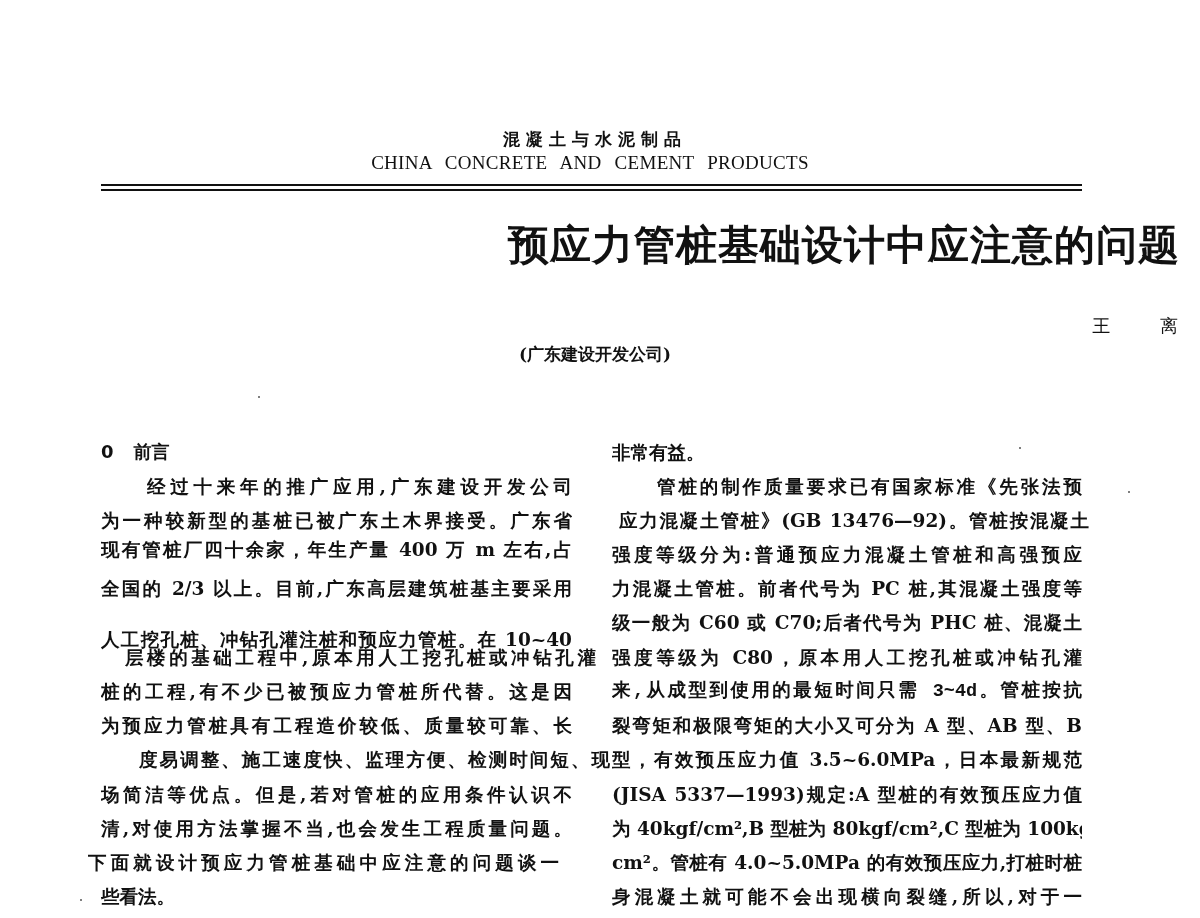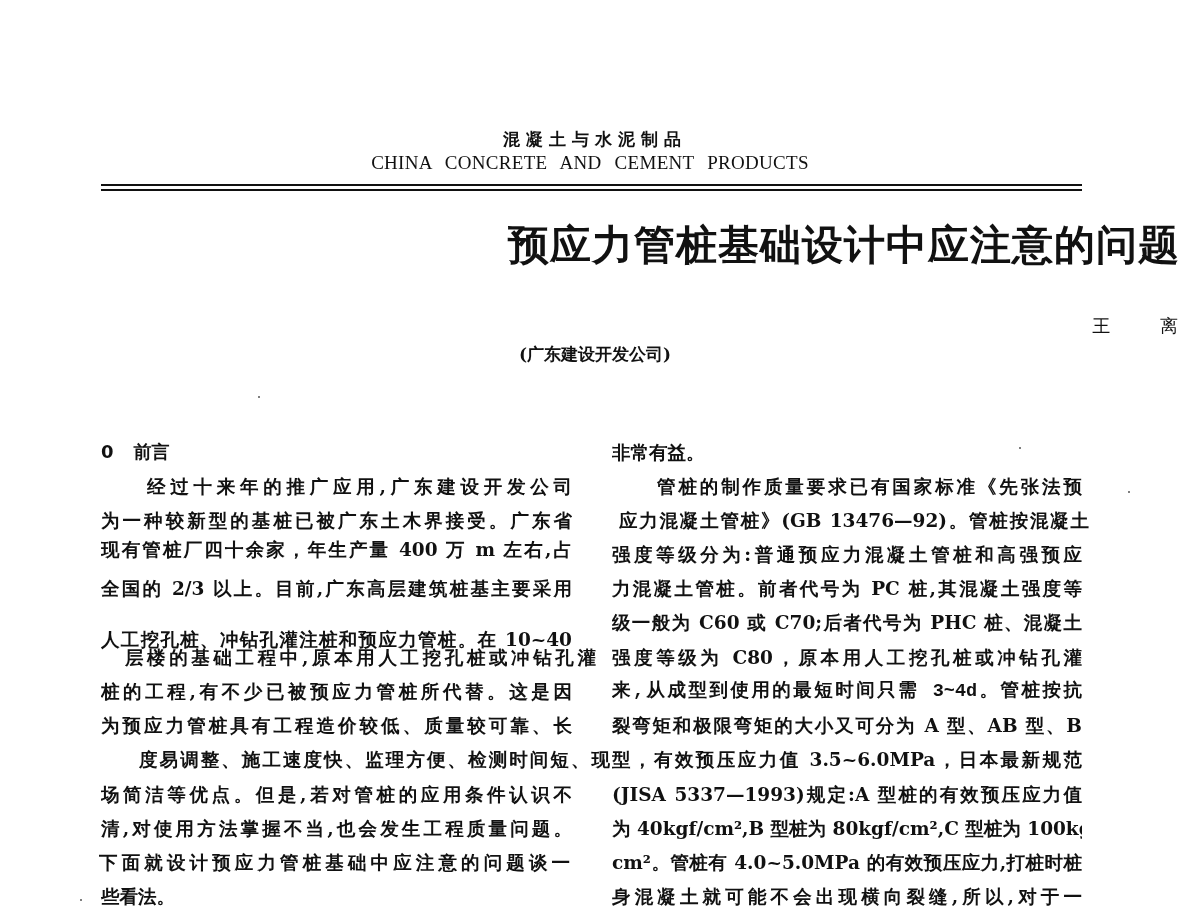--- a/index.html
+++ b/index.html
@@ -109,21 +109,21 @@
   <div class="line" style="left:101px;width:471px;top:507px;">为一种较新型的基桩已被广东土木界接受。广东省</div>
   <div class="line" style="left:101px;width:471px;top:536px;">现有管桩厂四十余家，年生产量 400 万 m 左右,占</div>
   <div class="line" style="left:101px;width:471px;top:575px;">全国的 2/3 以上。目前,广东高层建筑桩基主要采用</div>
   <div class="line" style="left:101px;width:471px;top:626px;">人工挖孔桩、冲钻孔灌注桩和预应力管桩。在 10~40</div>
   <div class="line" style="left:101px;width:471px;top:644px;margin-left:24px;">层楼的基础工程中,原本用人工挖孔桩或冲钻孔灌</div>
   <div class="line" style="left:101px;width:471px;top:678px;">桩的工程,有不少已被预应力管桩所代替。这是因</div>
   <div class="line" style="left:101px;width:471px;top:712px;">为预应力管桩具有工程造价较低、质量较可靠、长</div>
   <div class="line" style="left:101px;width:471px;top:746px;margin-left:38px;">度易调整、施工速度快、监理方便、检测时间短、现</div>
   <div class="line" style="left:101px;width:471px;top:781px;">场简洁等优点。但是,若对管桩的应用条件认识不</div>
   <div class="line" style="left:101px;width:471px;top:815px;">清,对使用方法掌握不当,也会发生工程质量问题。</div>
-  <div class="line" style="left:99px;width:471px;top:849px;">下面就设计预应力管桩基础中应注意的问题谈一</div>
+  <div class="line" style="left:88px;width:471px;top:849px;">下面就设计预应力管桩基础中应注意的问题谈一</div>
   <div class="line last" style="left:101px;width:471px;top:883px;">些看法。</div>
 </div>
 
 <div>
   <div class="line last" style="left:612px;width:470px;top:439px;">非常有益。</div>
   <div class="line" style="left:657px;width:425px;top:473px;">管桩的制作质量要求已有国家标准《先张法预</div>
   <div class="line" style="left:612px;width:470px;top:507px;margin-left:7px;">应力混凝土管桩》(GB 13476—92)。管桩按混凝土</div>
   <div class="line" style="left:612px;width:470px;top:541px;">强度等级分为:普通预应力混凝土管桩和高强预应</div>
   <div class="line" style="left:612px;width:470px;top:575px;">力混凝土管桩。前者代号为 PC 桩,其混凝土强度等</div>
   <div class="line" style="left:612px;width:470px;top:609px;">级一般为 C60 或 C70;后者代号为 PHC 桩、混凝土</div>

